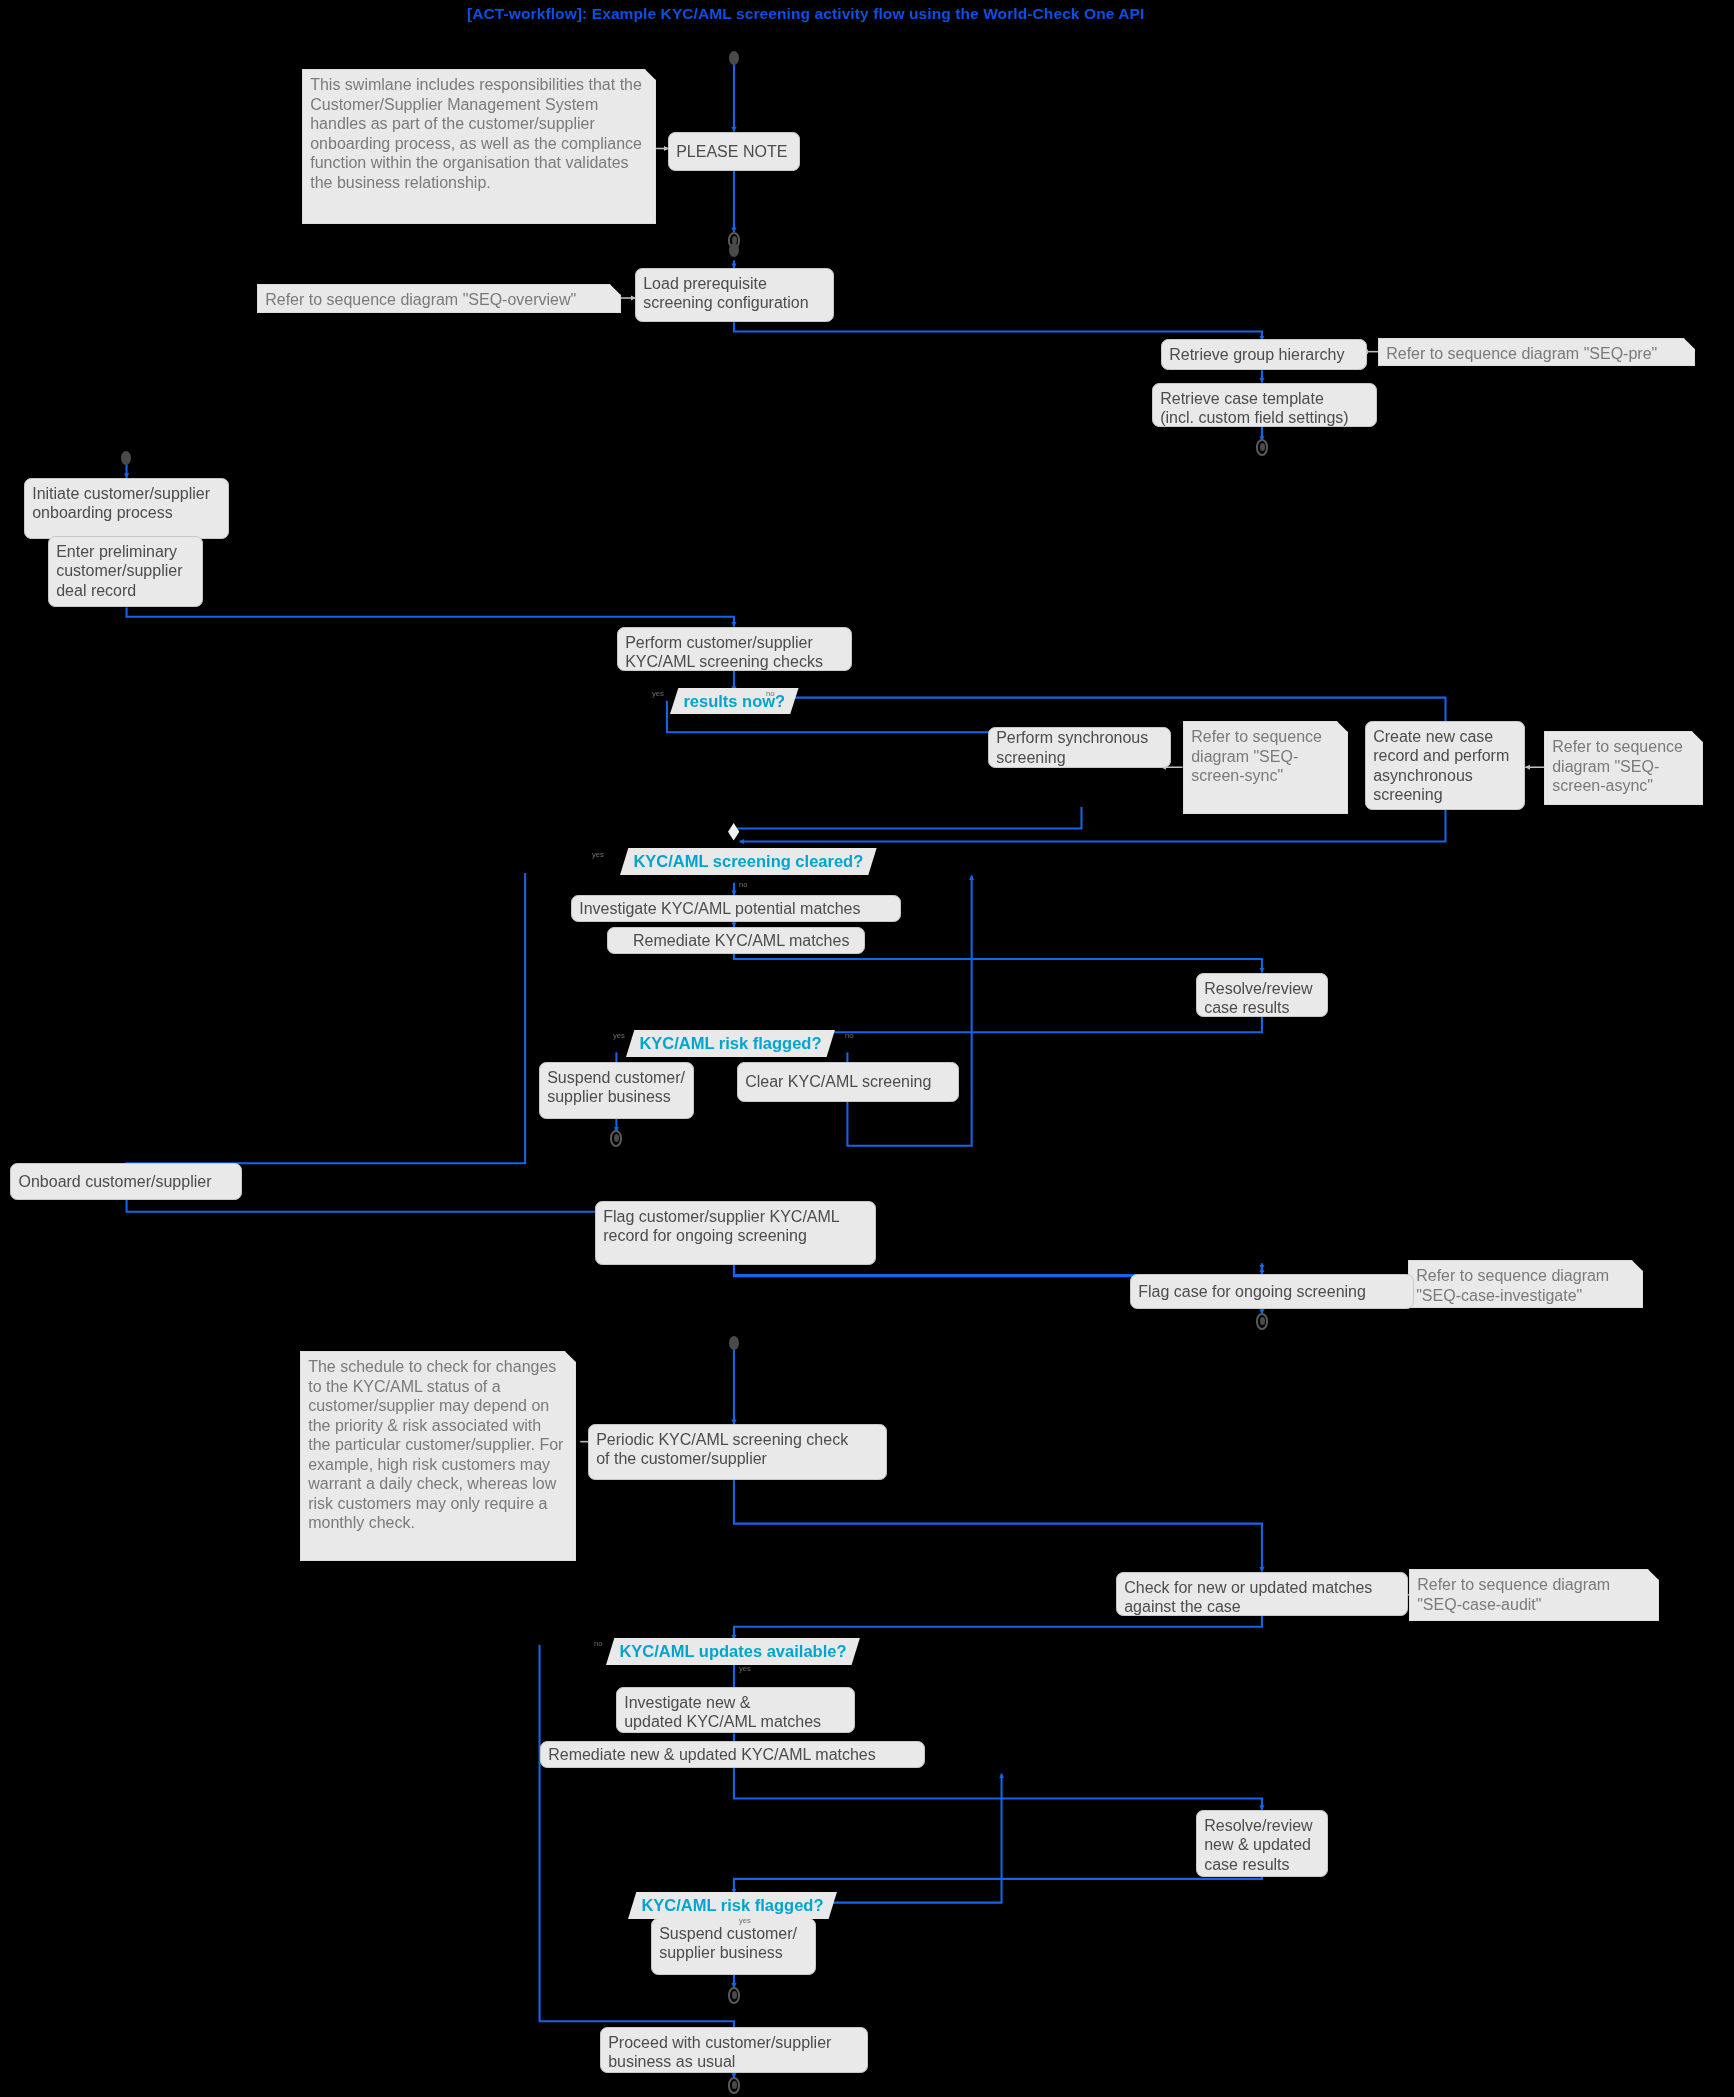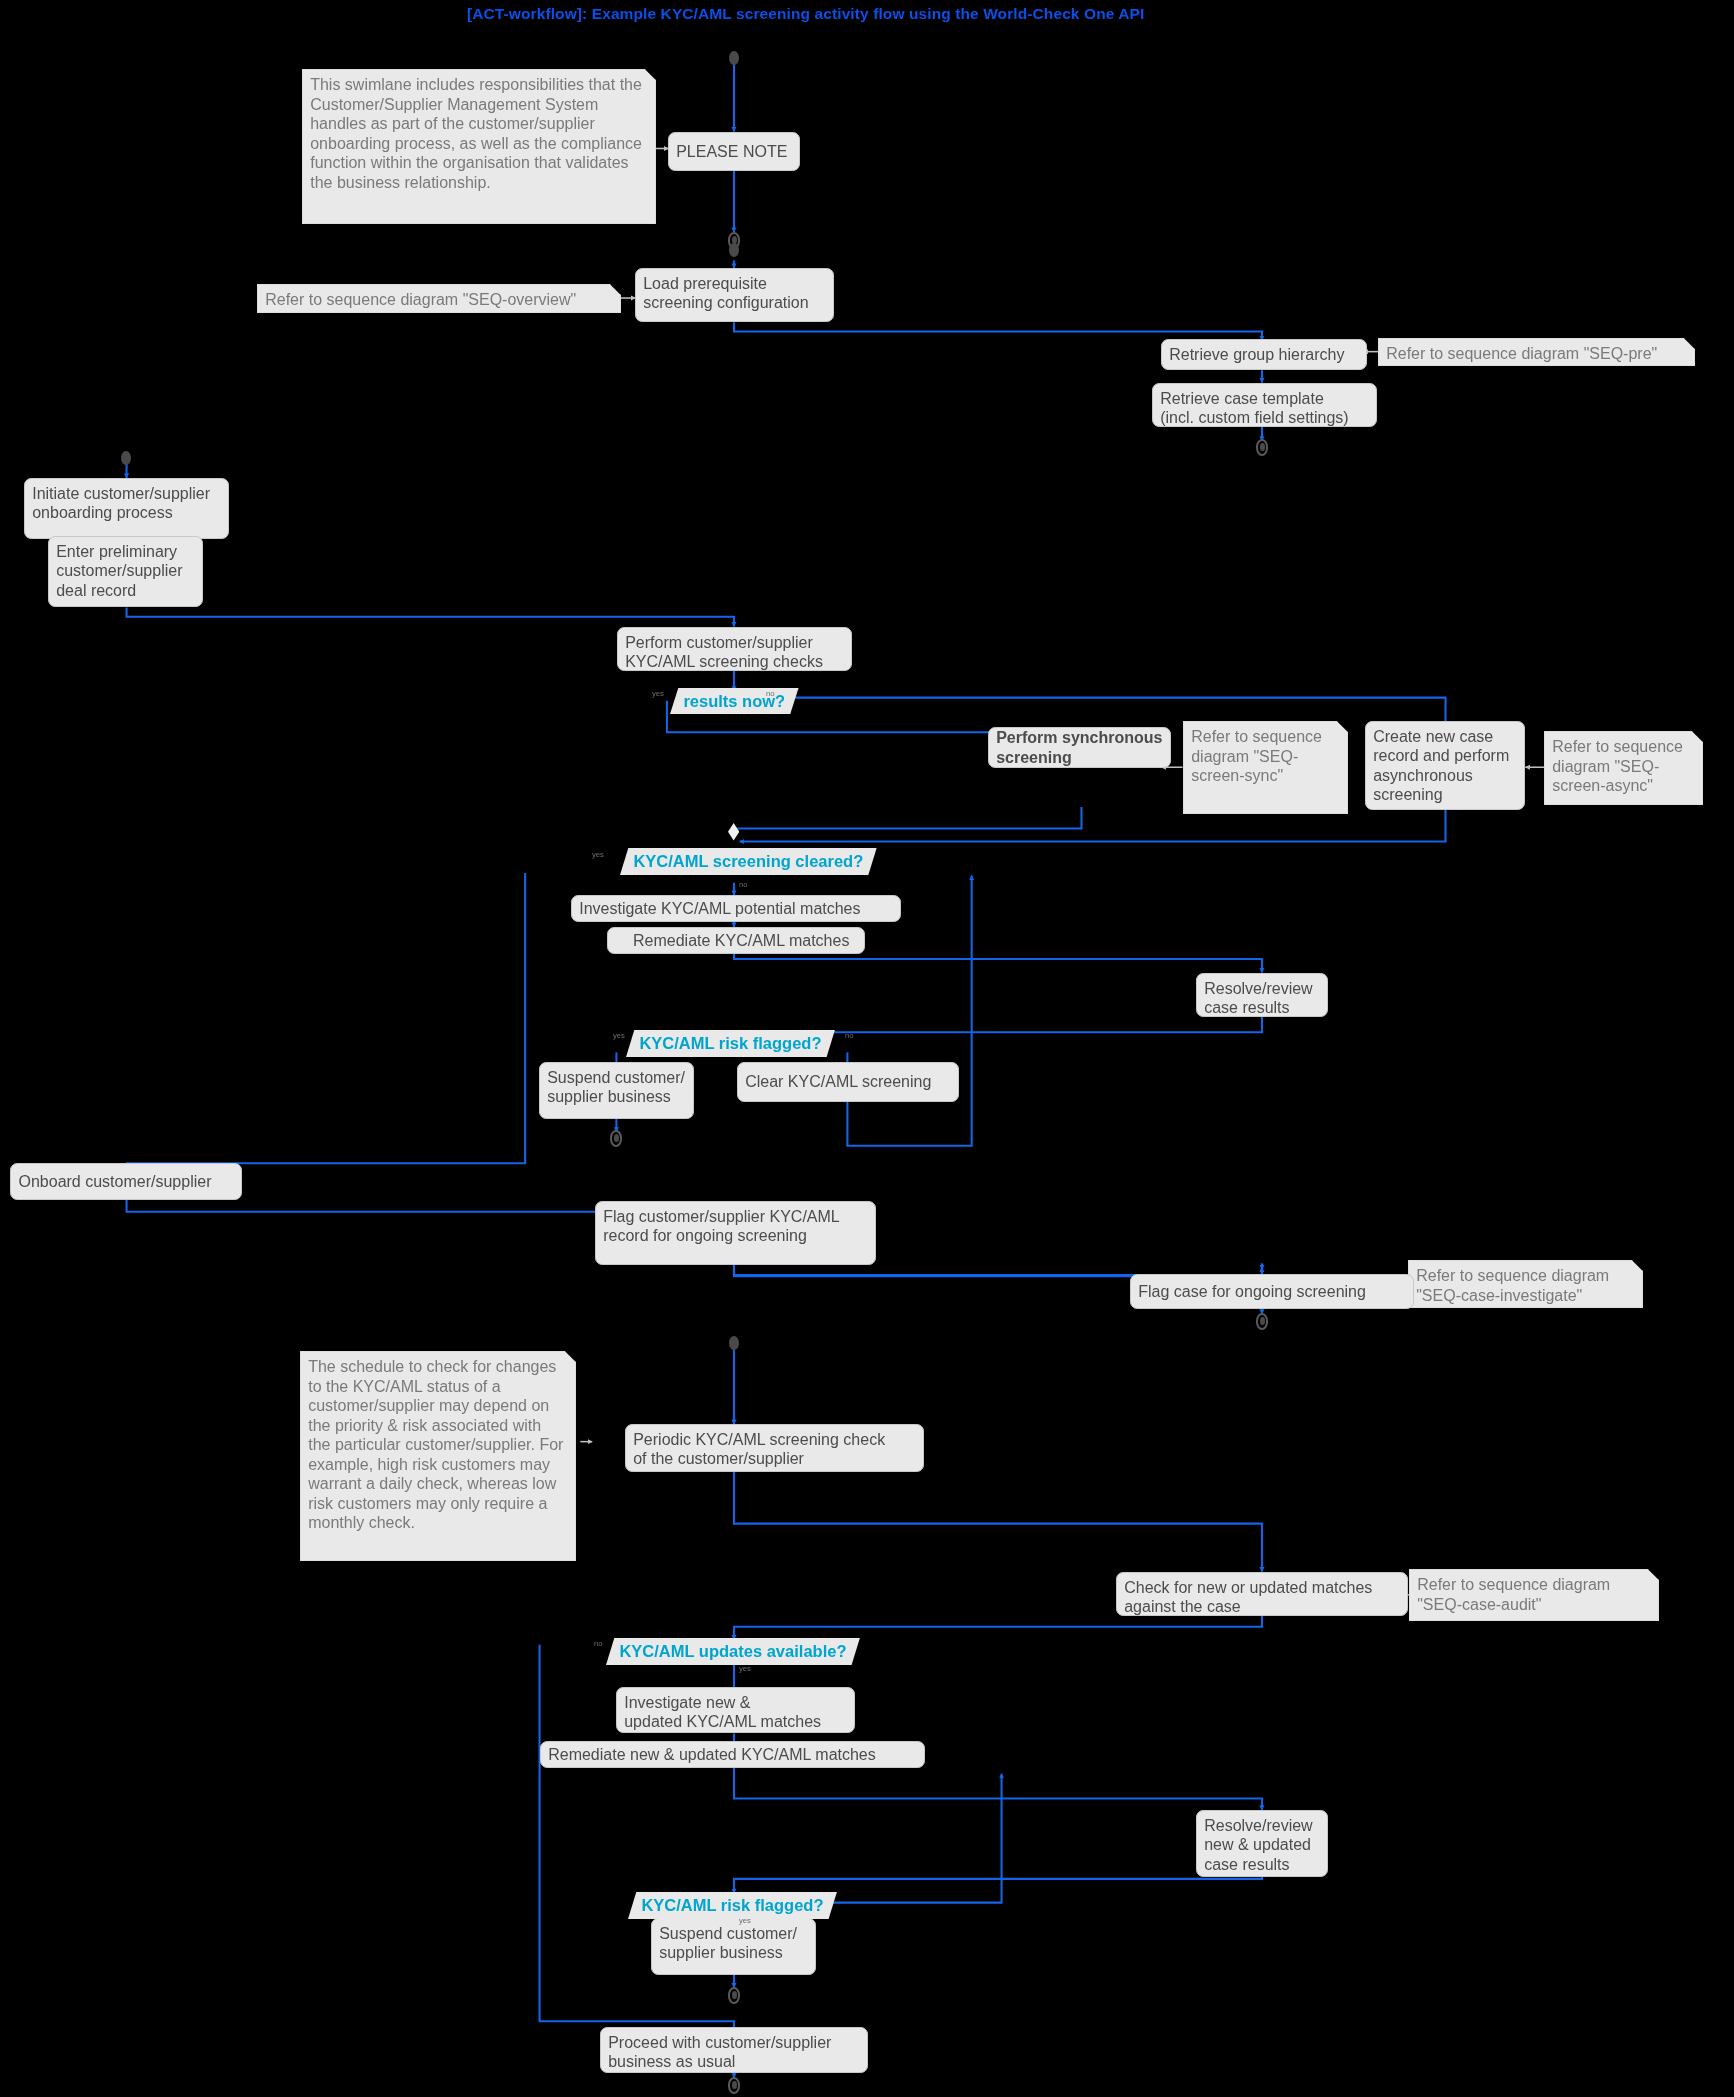--- a/index.html
+++ b/index.html
@@ -205,21 +205,21 @@
   <div class="act" style="left:48px;top:536px;width:155px;height:71px;
               white-space:pre-line;">Enter preliminary
 customer/supplier
 deal record</div>
 
   <div class="act" style="left:617px;top:627px;width:235px;height:44px;
               white-space:pre-line;">Perform customer/supplier
 KYC/AML screening checks</div>
 
   <div class="act" style="left:988px;top:727px;width:183px;height:41px;
-              white-space:pre-line;display:flex;flex-direction:column;justify-content:center;font-weight:bold;">Perform synchronous
+              white-space:pre-line;display:flex;flex-direction:column;justify-content:center;">Perform synchronous
 screening</div>
 
   <div class="act" style="left:1365px;top:721px;width:160px;height:89px;
               white-space:pre-line;">Create new case
 record and perform
 asynchronous
 screening</div>
 
   <div class="act" style="left:571px;top:895px;width:330px;height:27px;
               display:flex;align-items:center;">Investigate KYC/AML potential matches</div>
@@ -241,22 +241,22 @@
   <div class="act" style="left:10.3px;top:1163px;width:232px;height:37px;
               display:flex;align-items:center;">Onboard customer/supplier</div>
 
   <div class="act" style="left:595px;top:1201px;width:281px;height:64px;
               white-space:pre-line;">Flag customer/supplier KYC/AML
 record for ongoing screening</div>
 
   <div class="act" style="left:1130px;top:1264px;width:284px;height:35px;
               display:flex;align-items:center;margin-top:10px;">Flag case for ongoing screening</div>
 
-  <div class="act" style="left:588px;top:1424px;width:299px;height:48px;
-              white-space:pre-line;margin-left:37px;">Periodic KYC/AML screening check
+  <div class="act" style="left:588px;top:1424px;width:299px;height:56px;
+              white-space:pre-line;">Periodic KYC/AML screening check
 of the customer/supplier</div>
 
   <div class="act" style="left:1116px;top:1572px;width:292px;height:44px;
               white-space:pre-line;">Check for new or updated matches
 against the case</div>
 
   <div class="act" style="left:616px;top:1687px;width:239px;height:46px;
               white-space:pre-line;">Investigate new &amp;
 updated KYC/AML matches</div>
 

